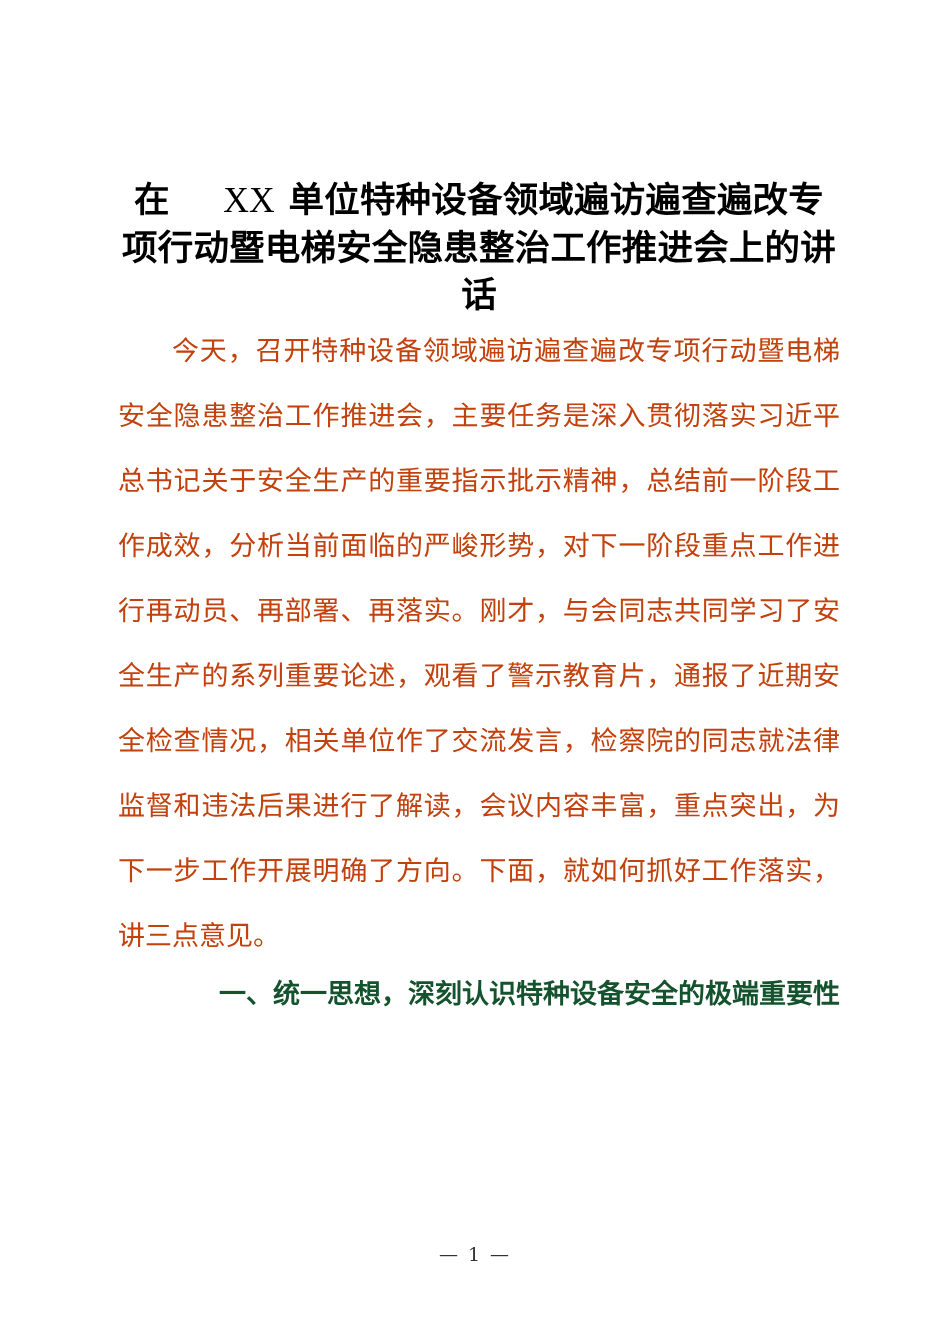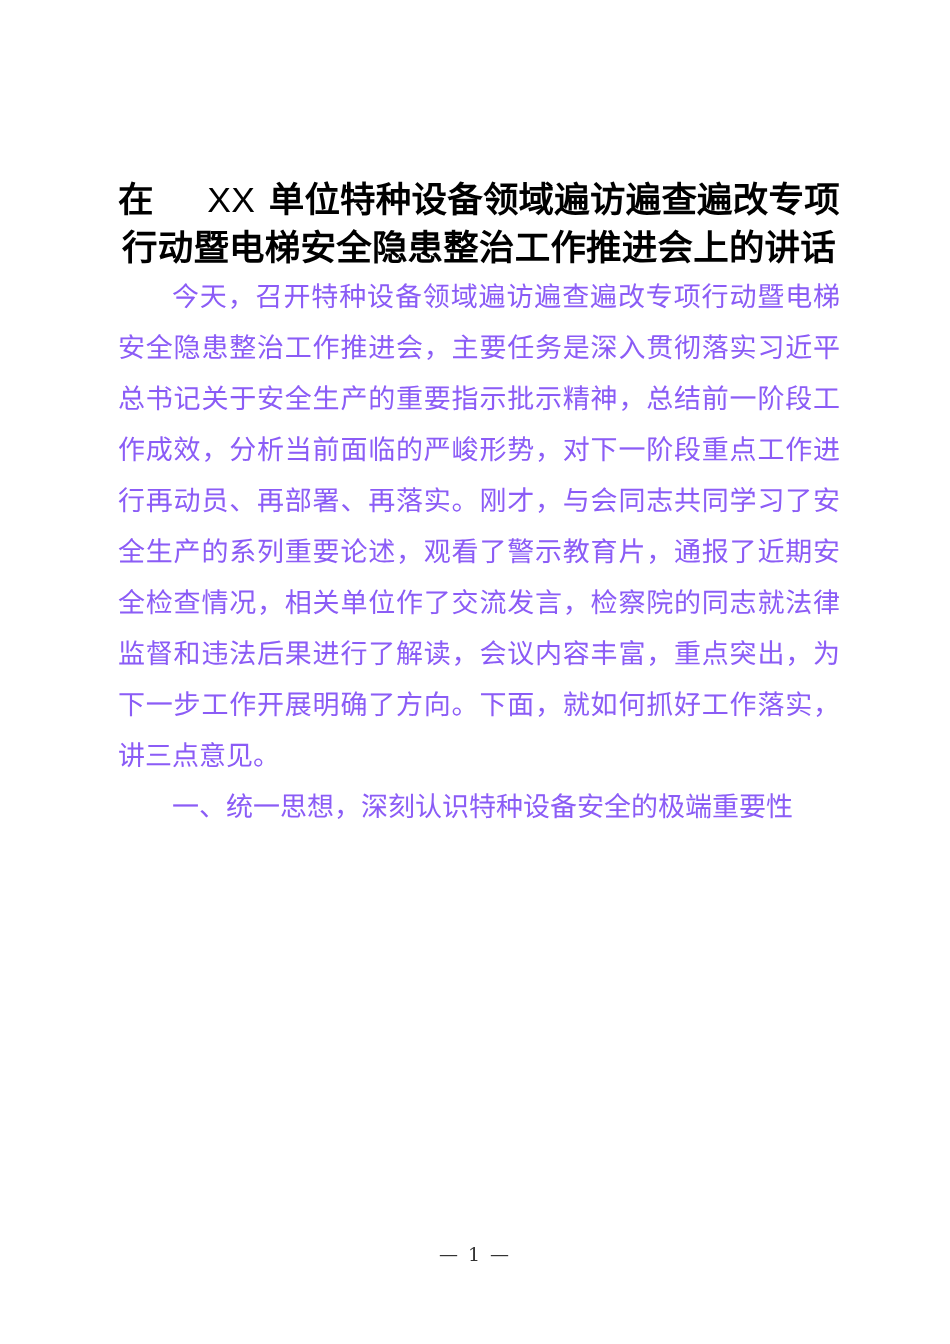--- a/index.html
+++ b/index.html
@@ -45,38 +45,38 @@
     padding-top: 44px;
     font-size: 27px;
     line-height: 51px;
     text-align: justify;
     text-justify: inter-ideograph;
     color: #000;
   }
   .para {
     margin: 0;
     font-size: 27px;
-    line-height: 51px;
+    line-height: 65px;
     text-indent: 2em;
     text-align: justify;
     text-justify: inter-ideograph;
-    color: #8b5cf6;
+    color: #c2410c;
     word-break: break-all;
   }
   .section-heading {
     margin: 0;
     font-size: 27px;
     line-height: 51px;
     text-indent: 2em;
-    font-weight: normal;
-    text-align: left;
-    color: #8b5cf6;
+    font-weight: bold;
+    text-align: right;
+    color: #14532d;
   }
   .num {
-    font-family: Liberation Sans, sans-serif;
+    font-family: Liberation Serif, serif;
     font-weight: normal;
     padding: 0 1px;
     margin-left: 40px;
   }
 
   
   .footer {
     position: absolute;
     left: 0;
     right: 0;

